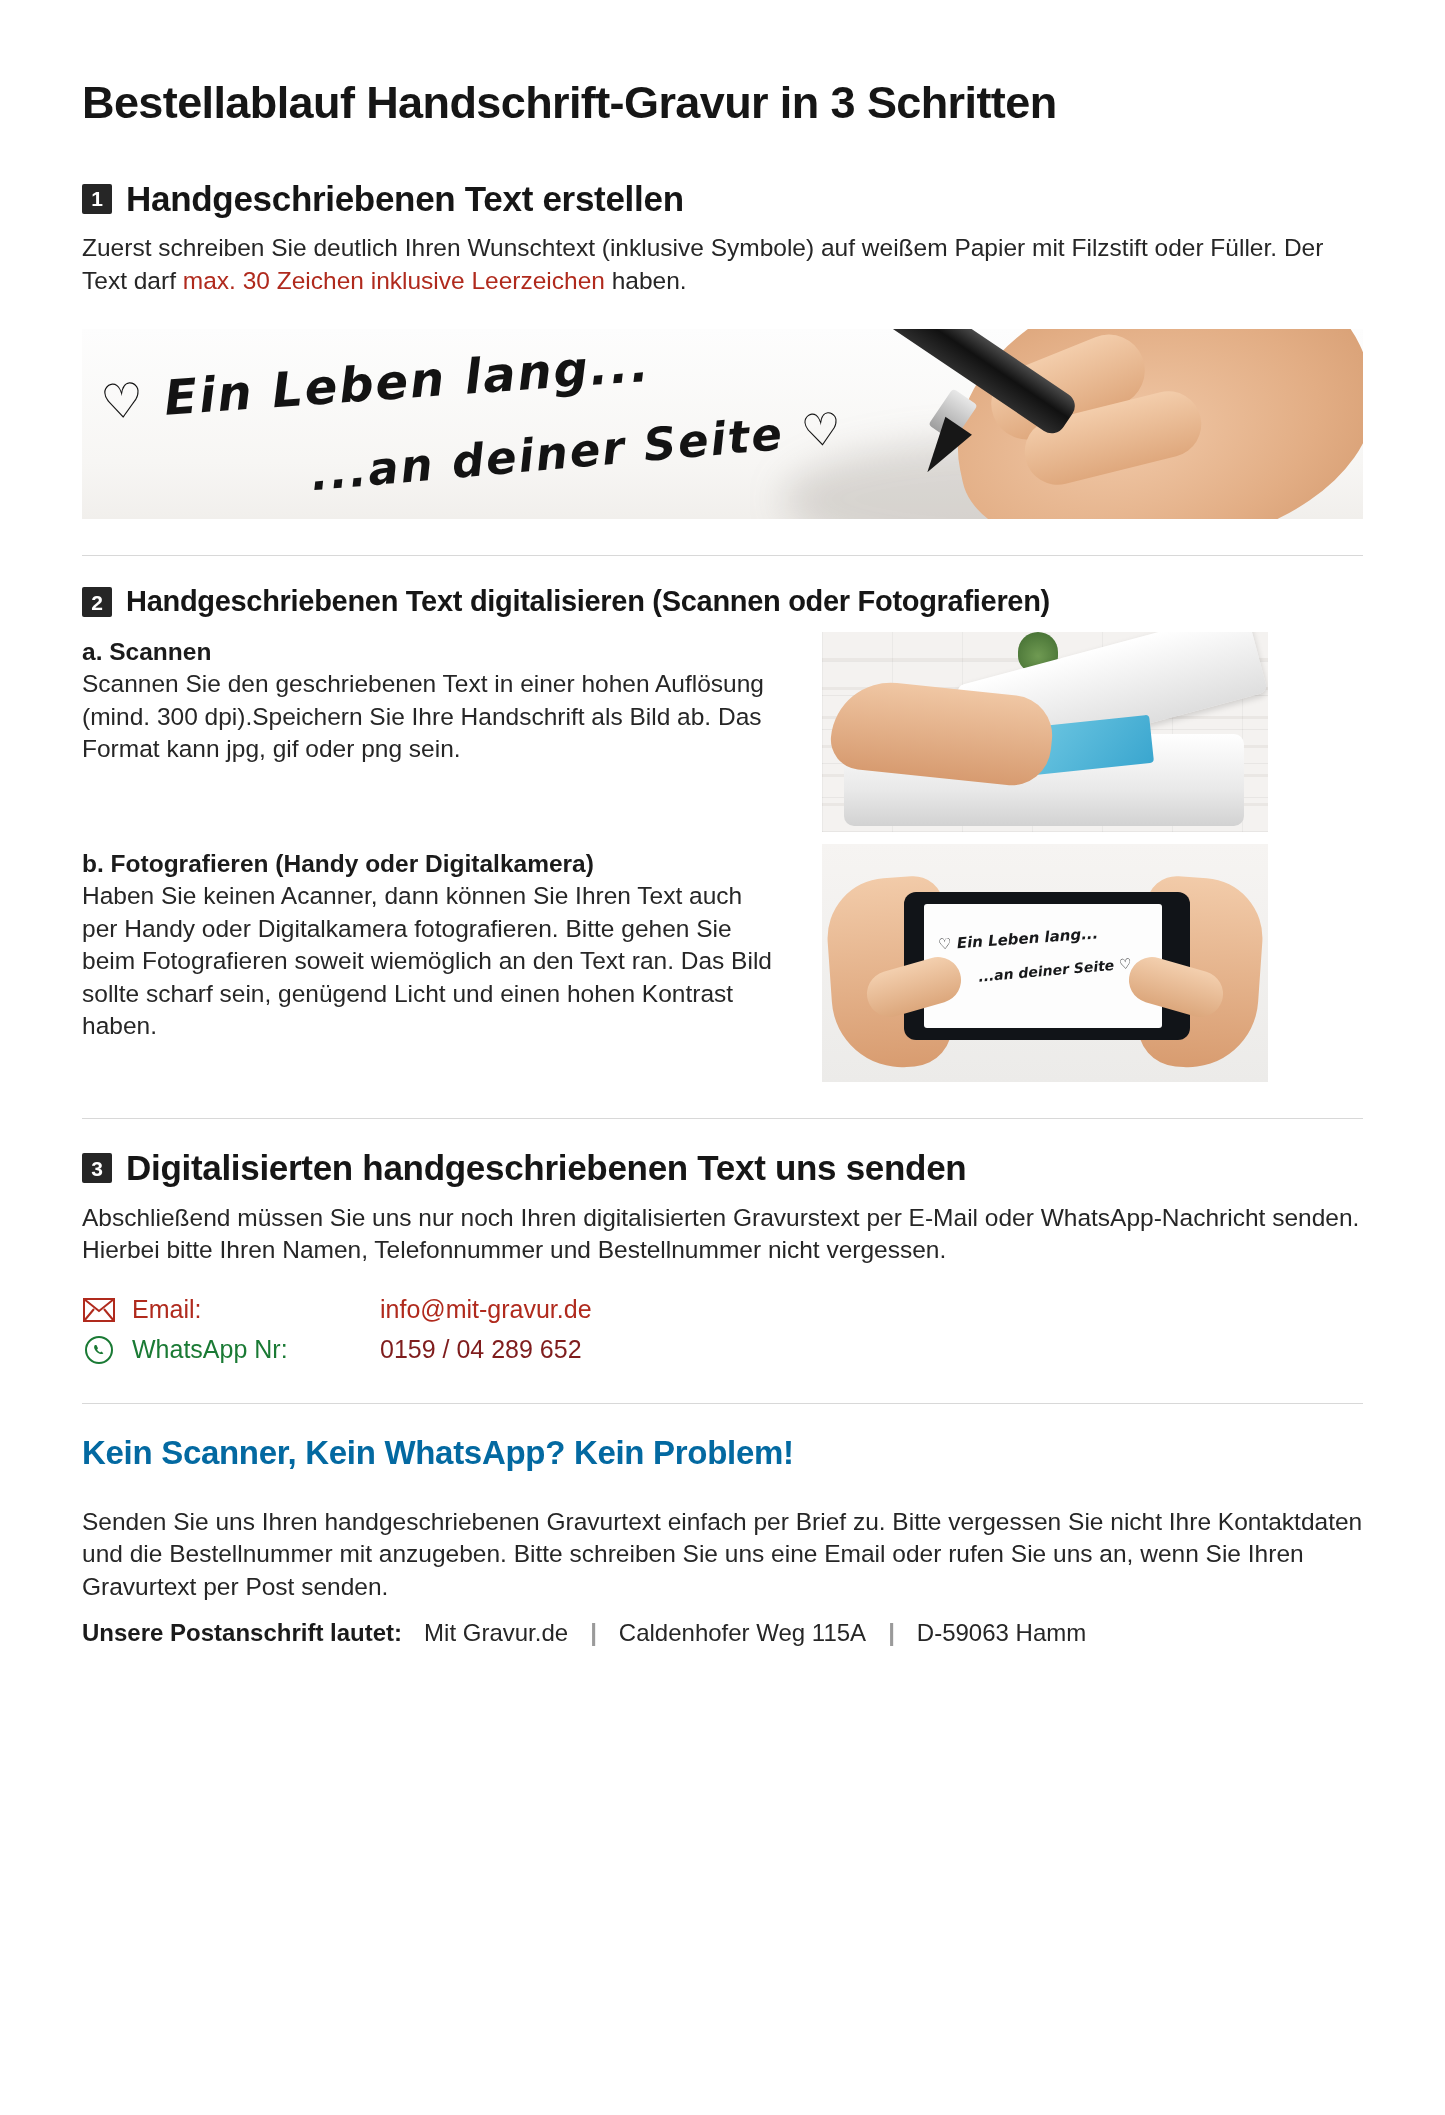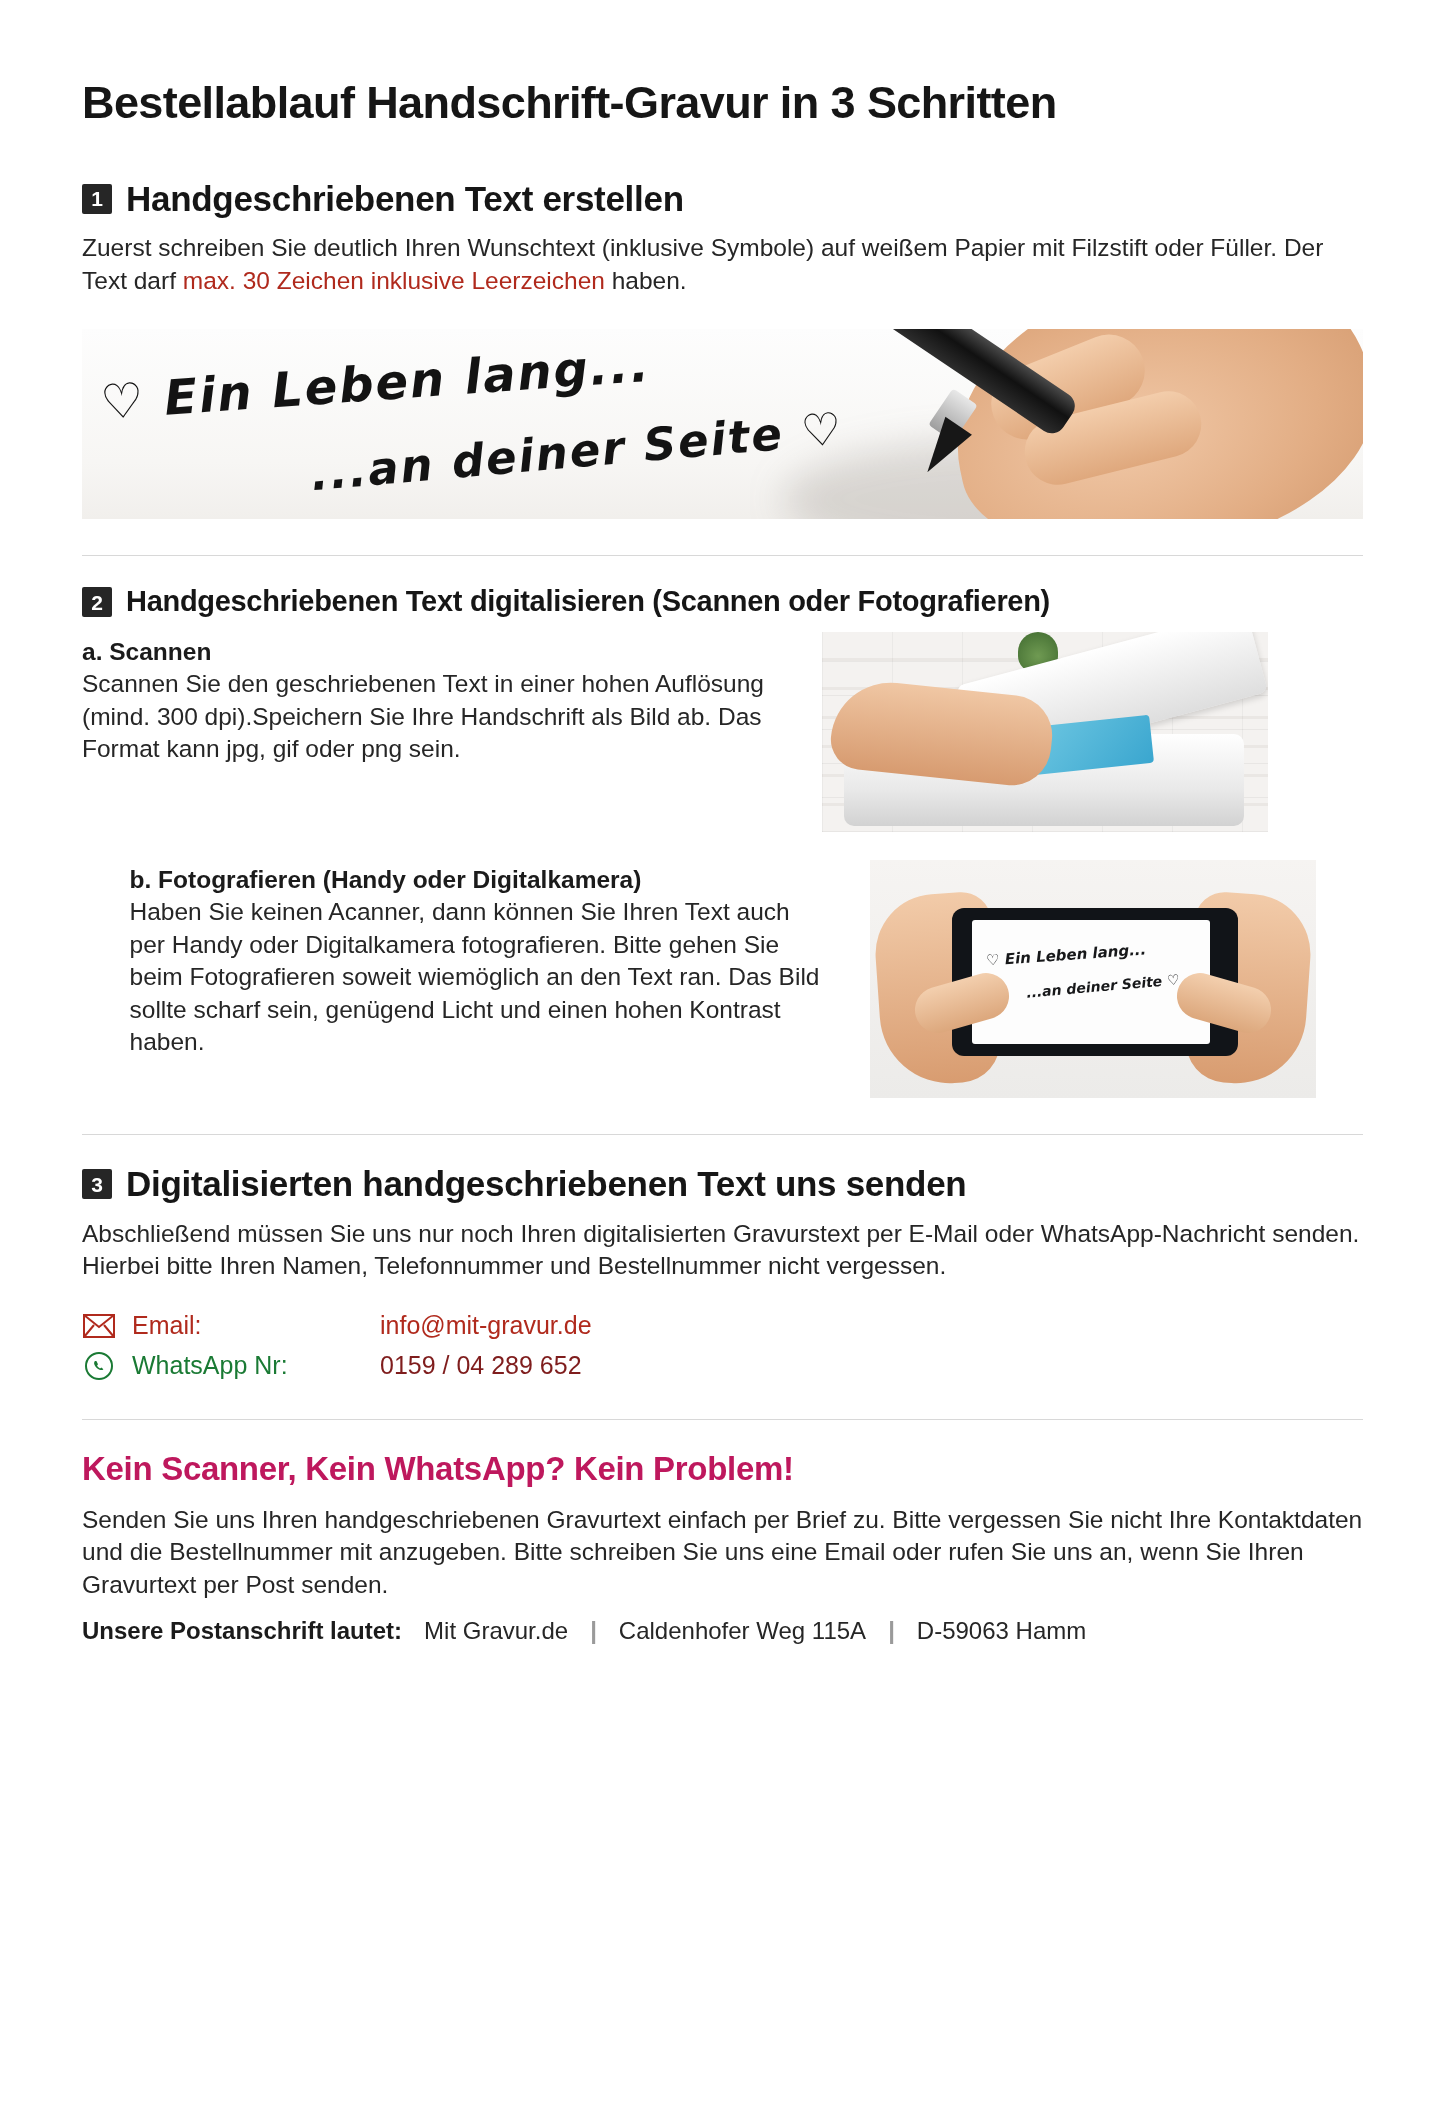--- a/index.html
+++ b/index.html
@@ -327,35 +327,35 @@
   .c-value {
     font-size: 25px;
     color: #b02a1d;
   }
   .c-value.dark { color: #7f1d1d; }
 
   
   .section-title {
     font-size: 33px;
     font-weight: bold;
-    color: #be185d;
-    margin: 0 0 16px 0;
+    color: #0369a1;
+    margin: 0 0 34px 0;
     letter-spacing: -0.3px;
   }
   .addr-row {
     display: flex;
     align-items: flex-start;
     gap: 22px;
     margin-top: 16px;
     font-size: 24px;
   }
   .addr-label { font-weight: bold; color: #1b1b1b; }
   .addr-sep { color: #9a9a9a; font-weight: bold; }
   .addr-part { color: #262626; }
-  .mt18 { margin-top: 28px; justify-content: center; }
+  .mt18 { margin-top: 12px; }
 </style>
 </head>
 <body>
 
 <div class="page">
 
   <h1 class="doc-title">Bestellablauf Handschrift-Gravur in 3 Schritten</h1>
 
   <div class="step-head">
     <span class="step-num">1</span>

